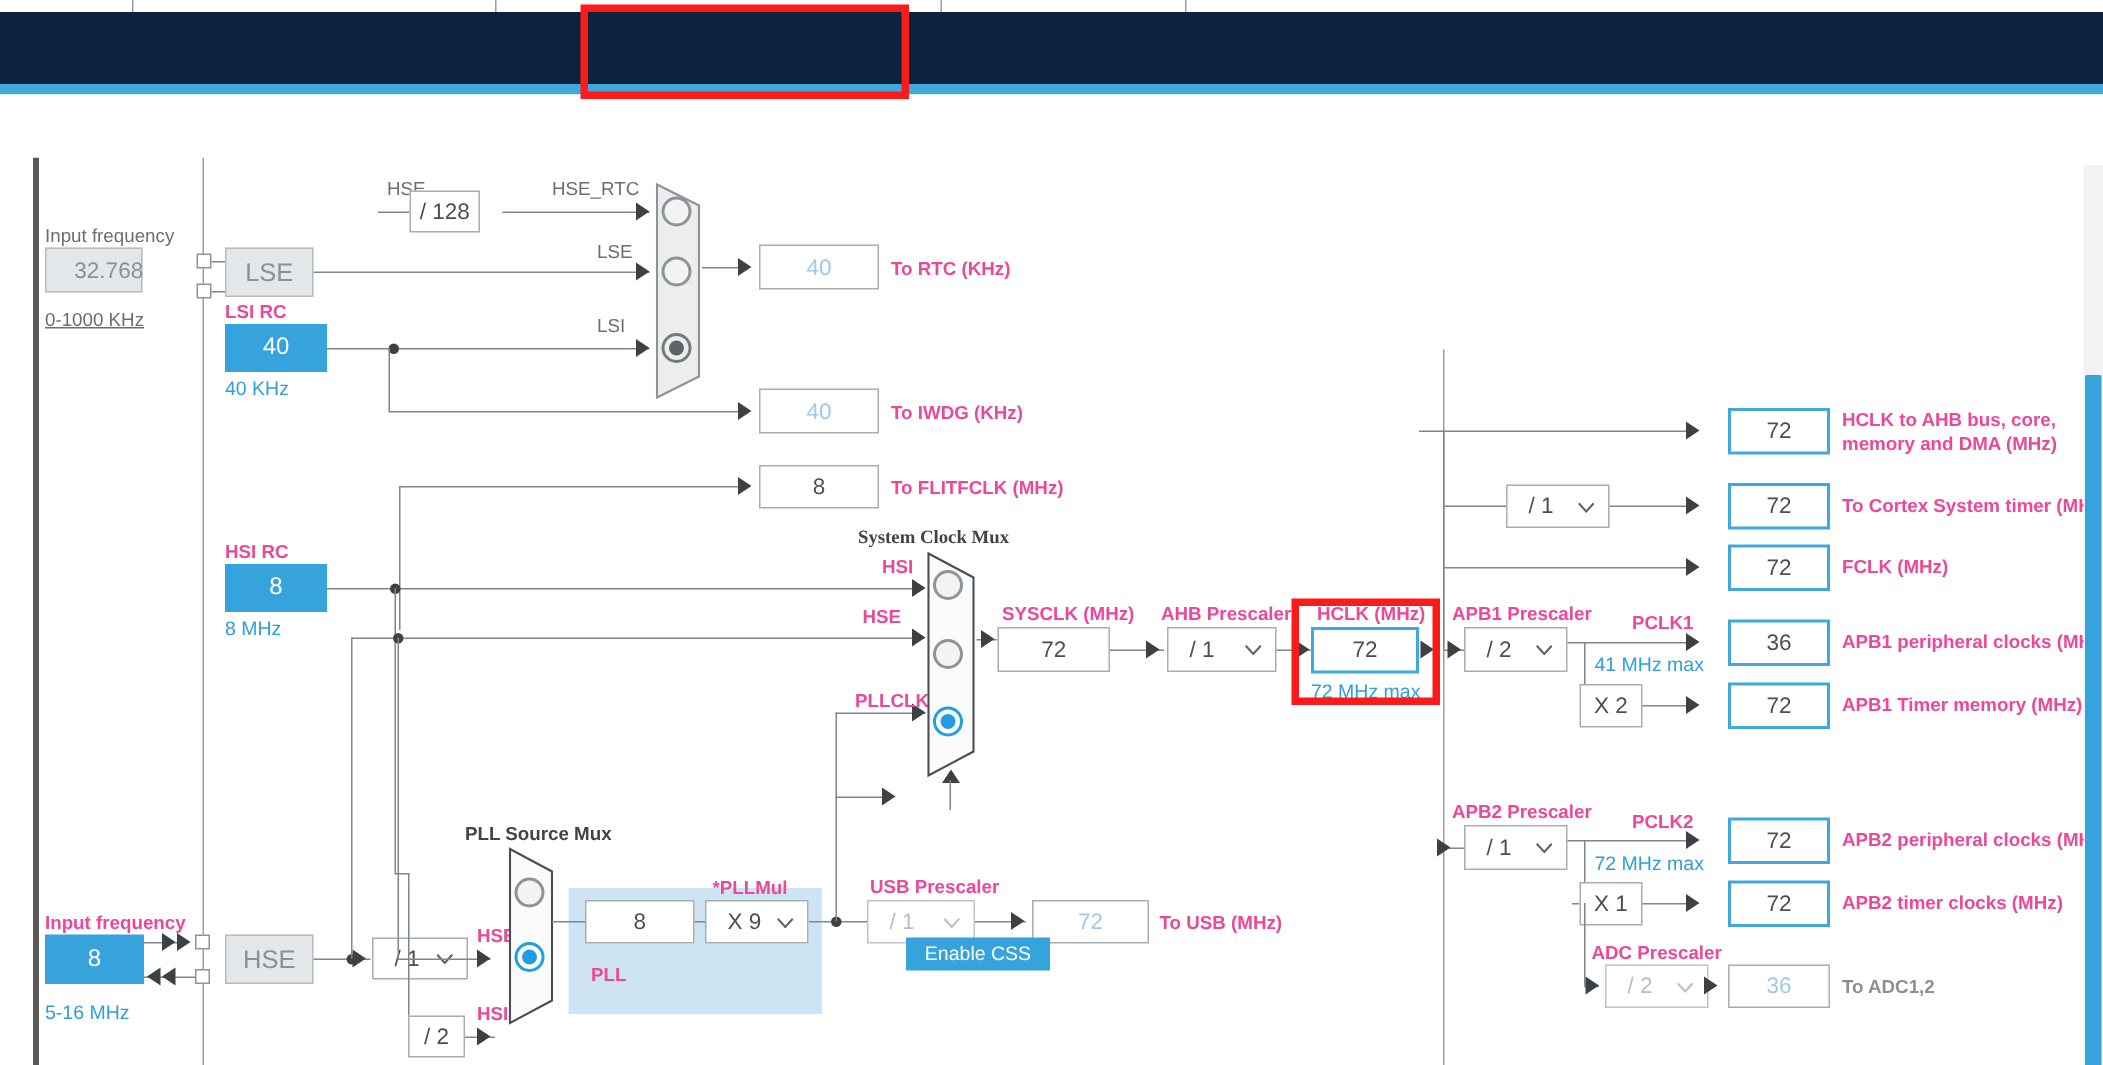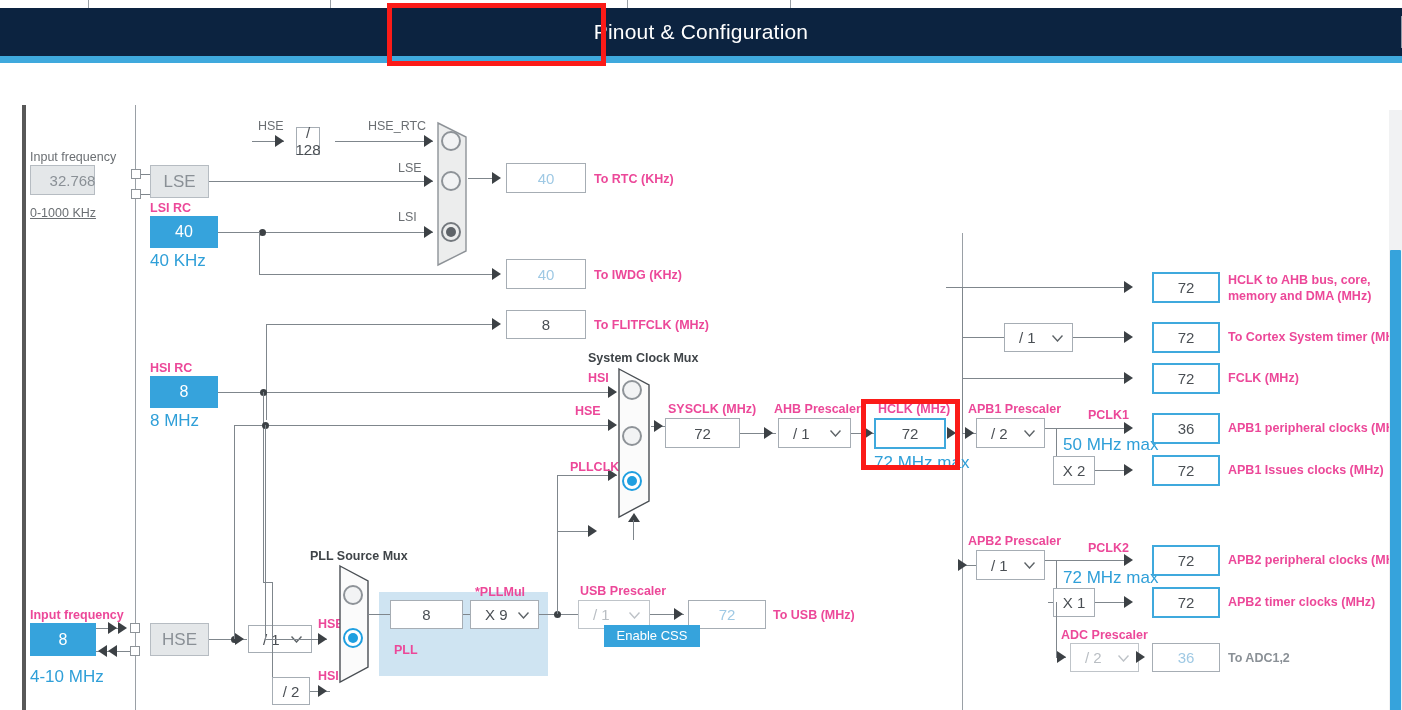--- a/index.html
+++ b/index.html
@@ -34,21 +34,21 @@
     background:#e9e9e9;color:#a9a9a9;font-size:15px;text-align:center;line-height:27px;
   }
   
   #canvas{position:absolute;left:0;top:105px;width:1402px;height:605px;background:#fff;overflow:hidden;}
   #railL{position:absolute;left:22px;top:0px;width:4px;height:605px;background:#585858;}
   #railM{position:absolute;left:135px;top:0px;width:1px;height:605px;background:#9aa0a6;}
   #railR{position:absolute;left:962px;top:128px;width:1px;height:477px;background:#9aa0a6;}
 
   .lbl{position:absolute;font-size:12.5px;color:#6b6f73;white-space:nowrap;}
   .lbl.dk{color:#ec4899;font-weight:bold;}
-  .lbl.bluetxt{color:#2f9fd8;font-size:17px;}
+  .lbl.bluetxt{color:#2f9fd8;font-size:13px;}
   .muxlbl{position:absolute;font-size:12.5px;color:#3f4448;font-weight:bold;white-space:nowrap;}
 
   
   .box{position:absolute;box-sizing:border-box;background:#fff;border:1px solid #a6adb4;
        font-size:15px;color:#4a4f54;text-align:center;display:flex;align-items:center;justify-content:center;}
   .box.grey{background:#e4e7e9;color:#8a9096;border:1px solid #b6bcc2;}
   .box.blue{background:#36a3dc;color:#ffffff;border:none;font-size:16px;}
   .box.outblue{border:2px solid #3fa9dd;color:#4a4f54;}
   .box.dis{color:#9fc9e4;}
   .box.lse{background:#e4e7e9;color:#8a9096;border:1px solid #b6bcc2;font-size:17px;}
@@ -94,24 +94,20 @@
 <body>
 
 <div id="topstrip">
   <div class="topnotch" style="left:88px;"></div>
   <div class="topnotch" style="left:330px;"></div>
   <div class="topnotch" style="left:627px;"></div>
   <div class="topnotch" style="left:790px;"></div>
 </div>
 
 <div id="tabbar">
-  <div class="tab">
-    <span>Pinout &amp; Configuration</span>
-    <div class="tab-sep"></div>
-  </div>
 </div>
 <div id="tabunderline"></div>
 <div id="tabhighlight"></div>
 
 <div id="toolbar">
   <div class="tb-ico" style="left:332px;">
     <svg width="30" height="28" viewBox="0 0 30 28">
       <path d="M13 8 H22 A5 5 0 0 1 22 18 H9" fill="none" stroke="#3fa9dd" stroke-width="2"></path>
       <path d="M13 3 L8 8 L13 13" fill="none" stroke="#3fa9dd" stroke-width="2"></path>
       <path d="M9 13 V18" stroke="#3fa9dd" stroke-width="2" fill="none"></path>
@@ -168,21 +164,21 @@
   <div class="w wh" style="left:141px;top:89px;width:10px;"></div>
   <div class="box lse" style="left:150px;top:60px;width:59px;height:33px;">LSE</div>
 
   <div class="lbl dk" style="left:150px;top:96px;">LSI RC</div>
   <div class="box blue" style="left:150px;top:111px;width:68px;height:32px;">40</div>
   <div class="lbl bluetxt" style="left:150px;top:146px;">40 KHz</div>
 
   <div class="lbl" style="left:258px;top:14px;">HSE</div>
   <div class="w wh" style="left:252px;top:36px;width:32px;"></div>
   <div class="arw" style="left:275px;top:30px;"></div>
-  <div class="box" style="left:296px;top:22px;width:24px;height:28px;">/ 128</div>
+  <div class="box" style="left:273px;top:22px;width:47px;height:28px;">/ 128</div>
   <div class="lbl" style="left:368px;top:14px;">HSE_RTC</div>
   <div class="w wh" style="left:335px;top:36px;width:98px;"></div>
   <div class="arw" style="left:424px;top:30px;"></div>
 
   <div class="w wh" style="left:209px;top:76px;width:224px;"></div>
   <div class="arw" style="left:424px;top:70px;"></div>
 
   <div class="w wh" style="left:218px;top:127px;width:215px;"></div>
   <div class="arw" style="left:424px;top:121px;"></div>
   <div class="dot" style="left:259px;top:124px;"></div>
@@ -223,21 +219,21 @@
   <div class="dot" style="left:260px;top:284px;"></div>
   <div class="arw" style="left:608px;top:281px;"></div>
   <div class="lbl dk" style="left:588px;top:266px;">HSI</div>
 
   <div class="w wv" style="left:263px;top:287px;height:190px;"></div>
   <div class="w wh" style="left:263px;top:477px;width:10px;"></div>
   <div class="w wv" style="left:272px;top:477px;height:9px;"></div>
 
   <div class="lbl dk" style="left:30px;top:503px;">Input frequency</div>
   <div class="box blue" style="left:30px;top:518px;width:66px;height:33px;">8</div>
-  <div class="lbl bluetxt" style="left:30px;top:562px;">4-10 MHz</div>
+  <div class="lbl bluetxt" style="left:30px;top:562px;">5-16 MHz</div>
 
   <div class="w wh" style="left:96px;top:523px;width:26px;"></div>
   <div class="arw" style="left:108px;top:517px;"></div>
   <div class="arw" style="left:118px;top:517px;"></div>
   <div class="w wh" style="left:96px;top:546px;width:36px;"></div>
   <div class="arwl" style="left:98px;top:540px;"></div>
   <div class="arwl" style="left:108px;top:540px;"></div>
   <div class="xtalpin" style="left:130px;top:518px;"></div>
   <div class="xtalpin" style="left:130px;top:541px;"></div>
   <div class="box lse" style="left:150px;top:518px;width:59px;height:33px;">HSE</div>
@@ -304,21 +300,21 @@
     <span class="v">/ 1</span>
     <svg class="chev" viewBox="0 0 11 7">
         <path d="M0.5 0.5 L5.5 6 L10.5 0.5" fill="none" style="stroke:#bdc2c7" stroke-width="1.4"></path>
       </svg>
   </div>
   <div class="w wh" style="left:650px;top:509px;width:34px;"></div>
   <div class="arw" style="left:674px;top:503px;"></div>
   <div class="box dis" style="left:688px;top:495px;width:78px;height:29px;">72</div>
   <div class="lbl dk" style="left:773px;top:503px;">To USB (MHz)</div>
 
-  <div class="muxlbl" style="left:588px;top:246px;">System Clock Mux</div>
+  <div class="muxlbl" style="left:572px;top:246px;font-family:Liberation Serif, serif;">System Clock Mux</div>
   <div class="mux" style="left:617px;top:262px;">
     <svg width="34" height="152" viewBox="0 0 34 152">
       <polygon points="2,2 32,18 32,134 2,150" fill="#fbfbfb" stroke="#4a4f54" stroke-width="1.4"></polygon>
     </svg>
   </div>
   <div class="radio" style="left:622px;top:275px;"></div>
   <div class="radio" style="left:622px;top:321px;"></div>
   <div class="radio on" style="left:622px;top:366px;"></div>
 
   <div class="arwu" style="left:628px;top:408px;"></div>
@@ -380,31 +376,31 @@
   <div class="lbl dk" style="left:968px;top:297px;">APB1 Prescaler</div>
   <div class="sel" style="left:976px;top:313px;width:69px;height:30px;">
     <span class="v">/ 2</span>
     <svg class="chev" viewBox="0 0 11 7">
         <path d="M0.5 0.5 L5.5 6 L10.5 0.5" fill="none" style="stroke:#5d6367" stroke-width="1.4"></path>
       </svg>
   </div>
   <div class="lbl dk" style="left:1088px;top:303px;">PCLK1</div>
   <div class="w wh" style="left:1045px;top:323px;width:86px;"></div>
   <div class="arw" style="left:1124px;top:317px;"></div>
-  <div class="lbl bluetxt" style="left:1063px;top:330px;">50 MHz max</div>
+  <div class="lbl bluetxt" style="left:1063px;top:330px;">41 MHz max</div>
   <div class="box outblue" style="left:1152px;top:308px;width:68px;height:31px;">36</div>
   <div class="lbl dk" style="left:1228px;top:316px;">APB1 peripheral clocks (MHz)</div>
 
   <div class="w wv" style="left:1056px;top:323px;height:42px;"></div>
   <div class="w wh" style="left:1056px;top:365px;width:8px;"></div>
   <div class="box" style="left:1053px;top:351px;width:42px;height:29px;">X 2</div>
   <div class="w wh" style="left:1095px;top:365px;width:36px;"></div>
   <div class="arw" style="left:1124px;top:359px;"></div>
   <div class="box outblue" style="left:1152px;top:350px;width:68px;height:31px;">72</div>
-  <div class="lbl dk" style="left:1228px;top:358px;">APB1 Issues clocks (MHz)</div>
+  <div class="lbl dk" style="left:1228px;top:358px;">APB1 Timer memory (MHz)</div>
 
   <div class="lbl dk" style="left:968px;top:429px;">APB2 Prescaler</div>
   <div class="w wh" style="left:962px;top:460px;width:14px;"></div>
   <div class="arw" style="left:958px;top:454px;"></div>
   <div class="sel" style="left:976px;top:445px;width:69px;height:30px;">
     <span class="v">/ 1</span>
     <svg class="chev" viewBox="0 0 11 7">
         <path d="M0.5 0.5 L5.5 6 L10.5 0.5" fill="none" style="stroke:#5d6367" stroke-width="1.4"></path>
       </svg>
   </div>

